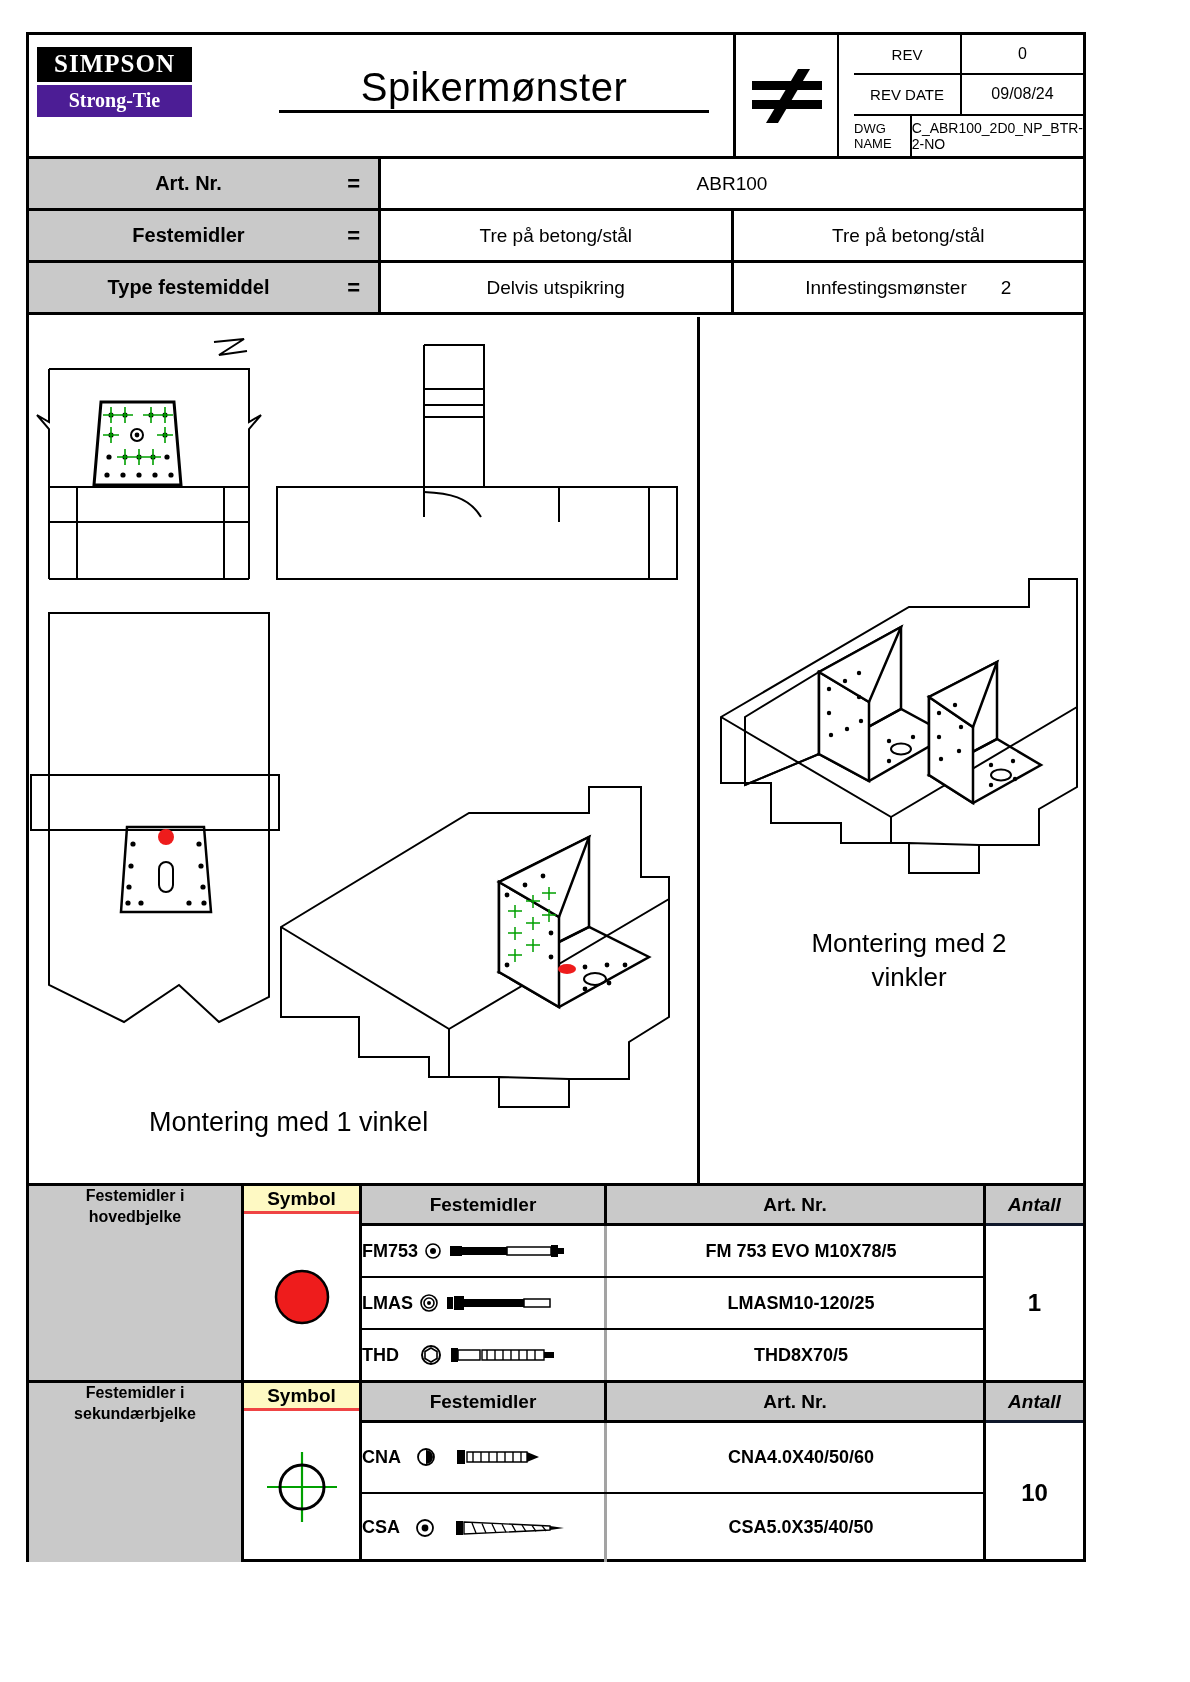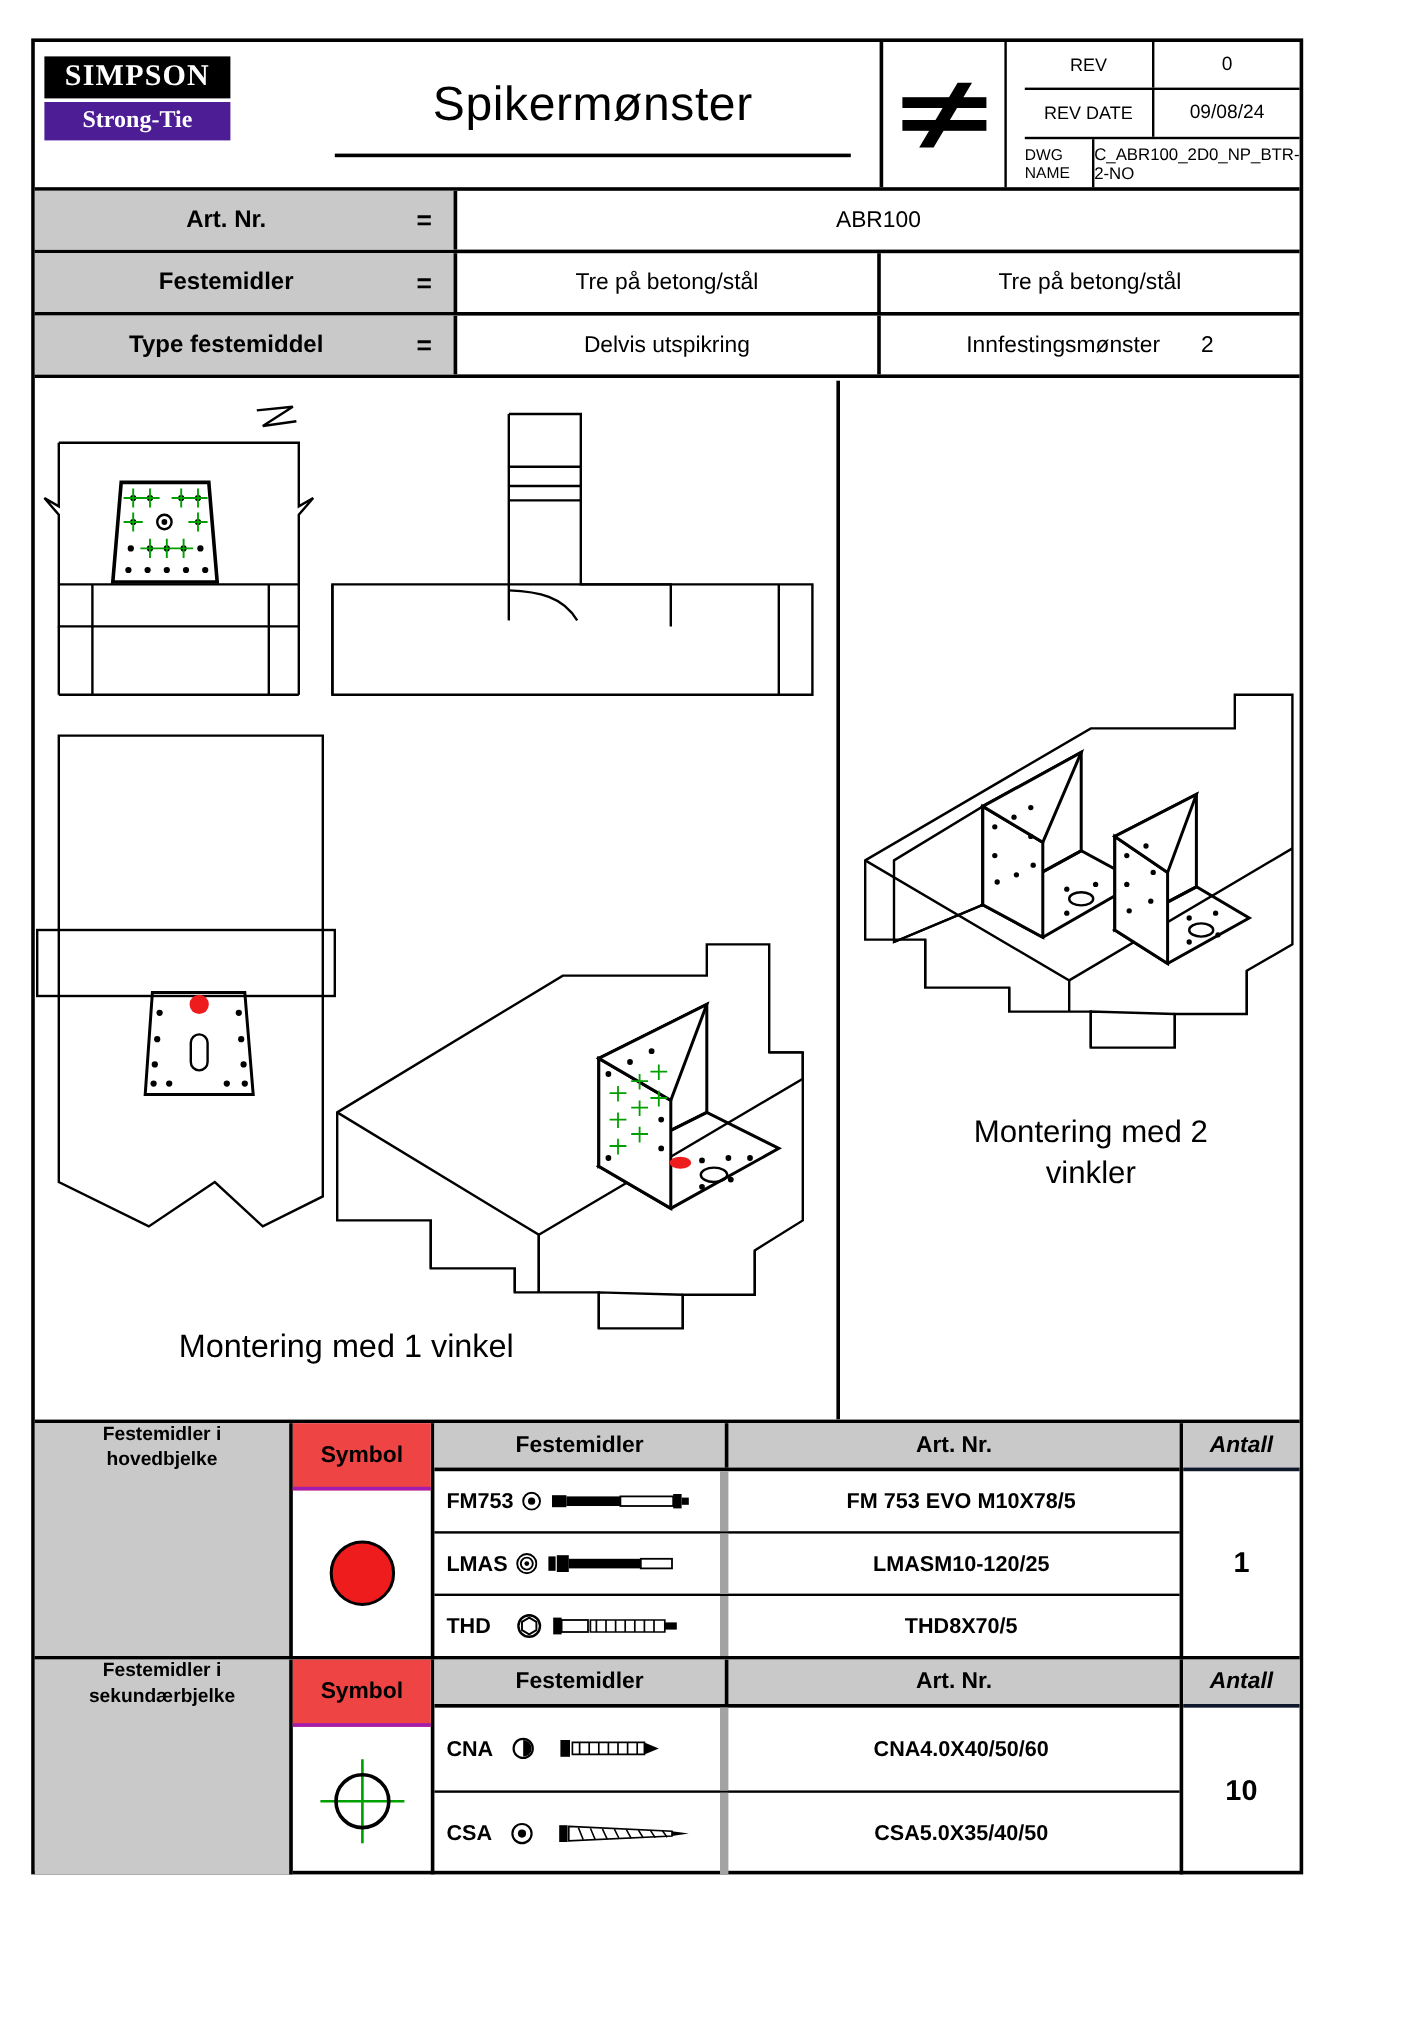--- a/index.html
+++ b/index.html
@@ -26,21 +26,21 @@
     font-family:"Liberation Serif",serif;
   }
   .logo .bot{
     background:#4c1d95;color:#fff;font-weight:bold;font-size:20px;
     text-align:center;padding:4px 0 5px 0;margin-top:3px;
     font-family:"Liberation Serif",serif;
   }
   .doc-title{
     position:absolute;left:250px;top:30px;width:430px;text-align:center;
     font-size:40px;letter-spacing:0.5px;
-    border-bottom:3px solid #000;padding-bottom:18px;
+    border-bottom:3px solid #000;padding-bottom:0;
   }
   .revblock{
     position:absolute;right:0px;top:0px;width:350px;height:121px;
     box-sizing:border-box;border-left:3px solid #000;
   }
   .rev-neq{
     position:absolute;left:0;top:0;width:103px;height:100%;
     border-right:2px solid #000;box-sizing:border-box;
     display:flex;align-items:center;justify-content:center;
   }
@@ -115,40 +115,40 @@
     width:215px;background:#c9c9c9;box-sizing:border-box;
     border-right:3px solid #000;display:flex;
     justify-content:center;text-align:center;font-weight:bold;font-size:16px;
     line-height:1.3;
   }
   .fsym{
     width:118px;box-sizing:border-box;border-right:3px solid #000;
     display:flex;flex-direction:column;
   }
   .fsym .hd{
-    height:56px;background:#ef4444;border-bottom:3px solid #a21caf;
+    height:28px;background:#fef9c3;border-bottom:3px solid #ef4444;
     display:flex;align-items:center;justify-content:center;
     font-weight:bold;font-size:19px;box-sizing:border-box;
   }
   .fsym .bd{flex:1;display:flex;align-items:center;justify-content:center;}
   .fmid{
     flex:1;box-sizing:border-box;display:flex;flex-direction:column;
   }
   .fmid .hdrow{display:flex;height:40px;box-sizing:border-box;
     border-bottom:3px solid #000;background:#c9c9c9;}
   .fmid .hdrow .c1{width:245px;border-right:3px solid #000;box-sizing:border-box;
     display:flex;align-items:center;justify-content:center;font-weight:bold;font-size:19px;}
   .fmid .hdrow .c2{flex:1;display:flex;align-items:center;justify-content:center;
     font-weight:bold;font-size:19px;}
   .fmid .bdy{flex:1;display:flex;flex-direction:column;}
   .fline{flex:1;display:flex;box-sizing:border-box;border-bottom:2px solid #000;}
   .fline:last-child{border-bottom:none;}
   .fline .c1{
-    width:245px;border-right:7px solid #a3a3a3;box-sizing:border-box;
-    display:flex;align-items:center;padding-left:10px;gap:7px;
+    width:245px;border-right:3px solid #a3a3a3;box-sizing:border-box;
+    display:flex;align-items:center;gap:7px;
     font-weight:bold;font-size:18px;
   }
   .fline .c2{
     flex:1;display:flex;align-items:center;justify-content:center;
     font-weight:bold;font-size:18px;margin-left:12px;
   }
   .fqty{
     width:100px;box-sizing:border-box;border-left:3px solid #000;
     display:flex;flex-direction:column;
   }

